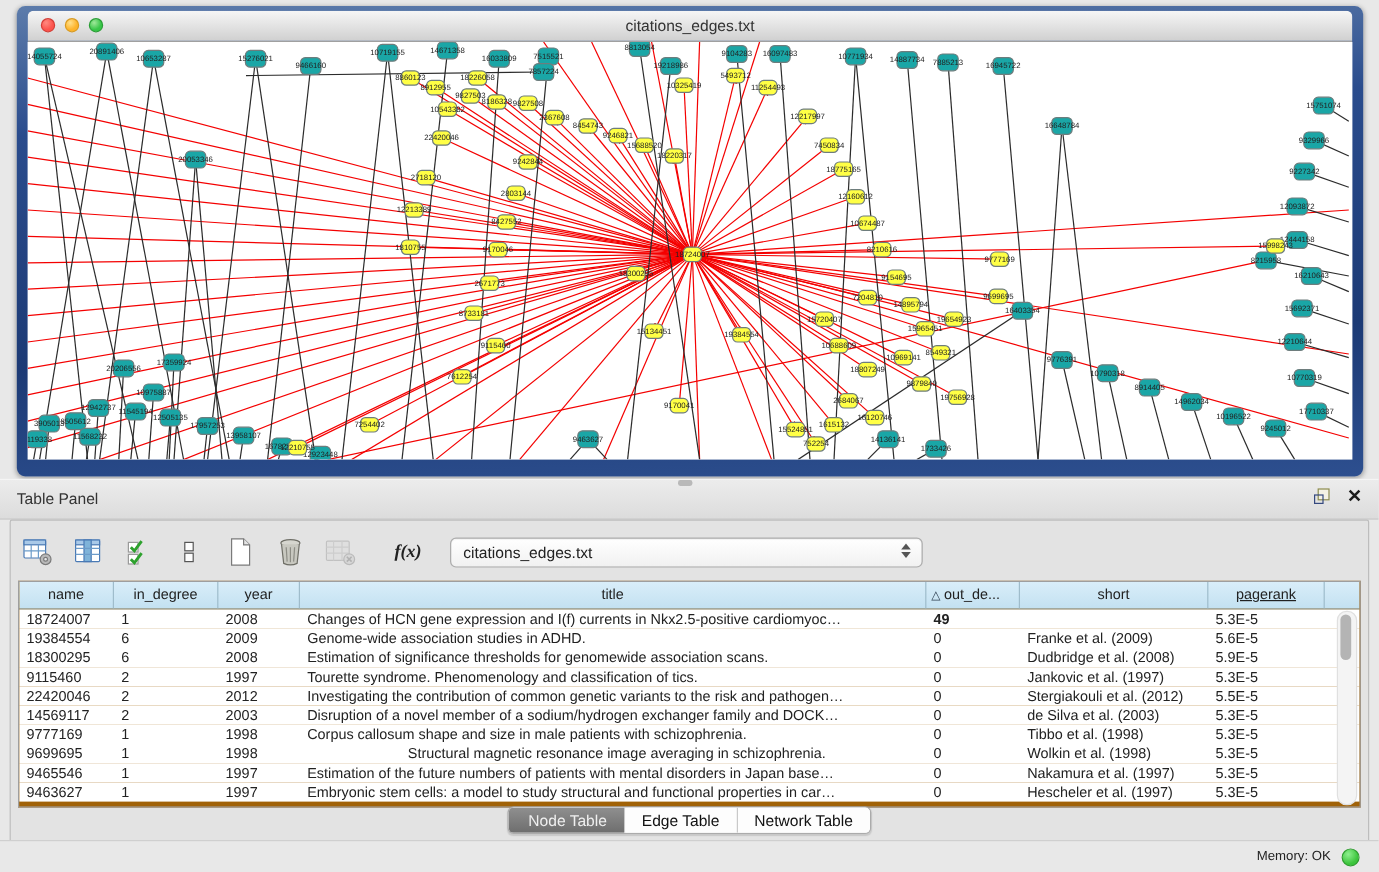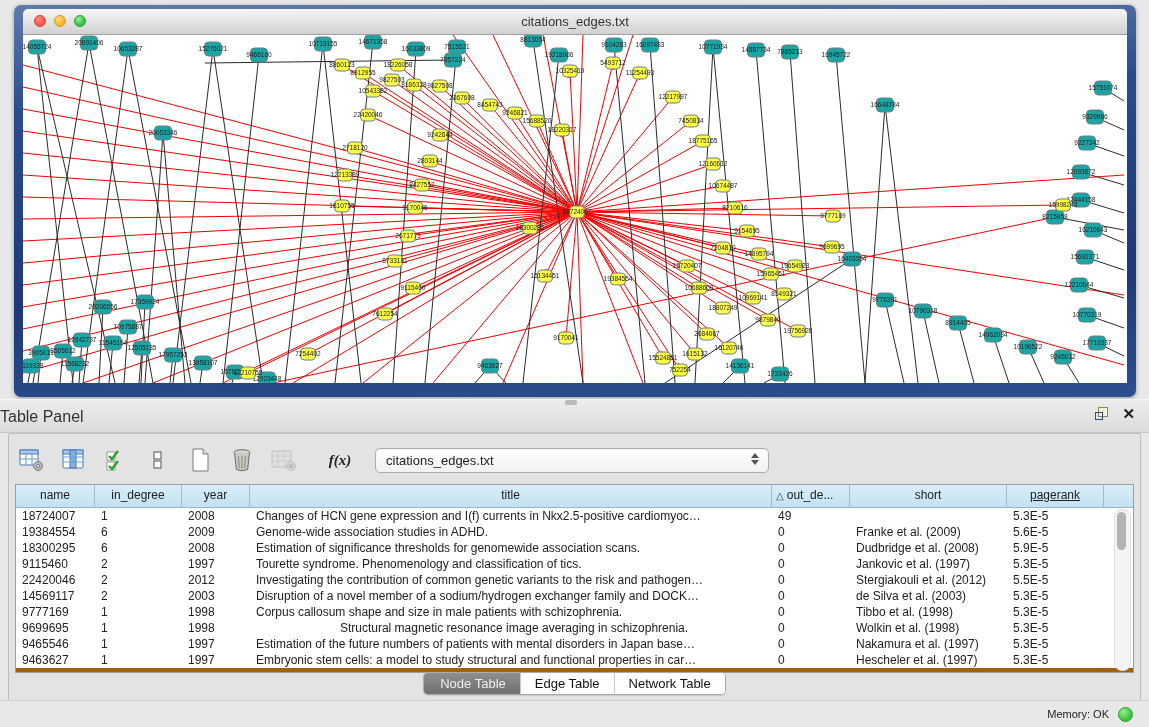--- a/index.html
+++ b/index.html
@@ -17,21 +17,21 @@
   .tl.red{left:11px;background:radial-gradient(circle at 35% 30%,#ff8a80,#fc544d 60%);border:1px solid #d43d36;}
   .tl.yel{left:31px;background:radial-gradient(circle at 35% 30%,#ffe08a,#fdb32a 60%);border:1px solid #d89a20;}
   .tl.grn{left:51px;background:radial-gradient(circle at 35% 30%,#9fe89a,#38c648 60%);border:1px solid #2a9e36;}
   .wtitle{text-align:center;line-height:25px;font-size:13px;color:#333;}
   .canvas{position:relative;width:1104px;height:348px;background:#fff;overflow:hidden;}
   .canvas svg{display:block;}
 
   
   .panel-bar{position:absolute;left:0;top:399px;width:1149px;height:32px;
     background:linear-gradient(#ececec,#dcdcdc);border-top:1px solid #f5f5f5;border-bottom:1px solid #c6c6c6;}
-  .panel-bar .ptitle{position:absolute;left:0;top:8px;font-size:16px;color:#333;text-align:center;}
+  .panel-bar .ptitle{position:absolute;left:14px;top:8px;font-size:13px;color:#333;text-align:center;}
   .resize-handle{position:absolute;left:565px;top:0px;width:12px;height:5px;background:#b9b9b9;border-radius:2px;}
   .pbtns{position:absolute;right:14px;top:7px;display:flex;gap:14px;align-items:center;}
   .float-ic{position:relative;width:13px;height:13px;}
   .float-ic .sq1{position:absolute;left:3px;top:0;width:8px;height:8px;border:1px solid #8a8a50;background:#f4f2e4;}
   .float-ic .sq2{position:absolute;left:0;top:5px;width:6px;height:6px;border:1px solid #34487e;background:transparent;}
   .close-x{font-size:15px;font-weight:bold;color:#1c1c1c;line-height:13px;cursor:default;}
 
   .panel-body{position:absolute;left:8px;top:433px;width:1131px;height:267px;
     background:#e3e3e3;border:1px solid #bdbdbd;border-radius:2px;}
 
@@ -816,21 +816,21 @@
           <div class="th sorted" style="width: 78px;"><span class="sort">△</span>out_de...</div>
           <div class="th" style="width: 157px;">short</div>
           <div class="th" style="width: 97px; text-decoration: underline;">pagerank</div>
         </div>
       <div id="tbody">
           <div class="trow">
             <div class="td" style="width: 79px;">18724007</div>
             <div class="td" style="width: 87px;">1</div>
             <div class="td" style="width: 68px;">2008</div>
             <div class="td" style="width: 522px;">Changes of HCN gene expression and I(f) currents in Nkx2.5-positive cardiomyoc…</div>
-            <div class="td" style="width: 78px;">49</div>
+            <div class="td" style="width: 78px; font-weight: bold;">49</div>
             <div class="td" style="width: 157px; margin-top: 23px;">Yano et al. (2008)</div>
             <div class="td" style="width: 97px;">5.3E-5</div>
           </div>
           <div class="trow">
             <div class="td" style="width: 79px;">19384554</div>
             <div class="td" style="width: 87px;">6</div>
             <div class="td" style="width: 68px;">2009</div>
             <div class="td" style="width: 522px;">Genome-wide association studies in ADHD.</div>
             <div class="td" style="width: 78px;">0</div>
             <div class="td" style="width: 157px;">Franke et al. (2009)</div>

